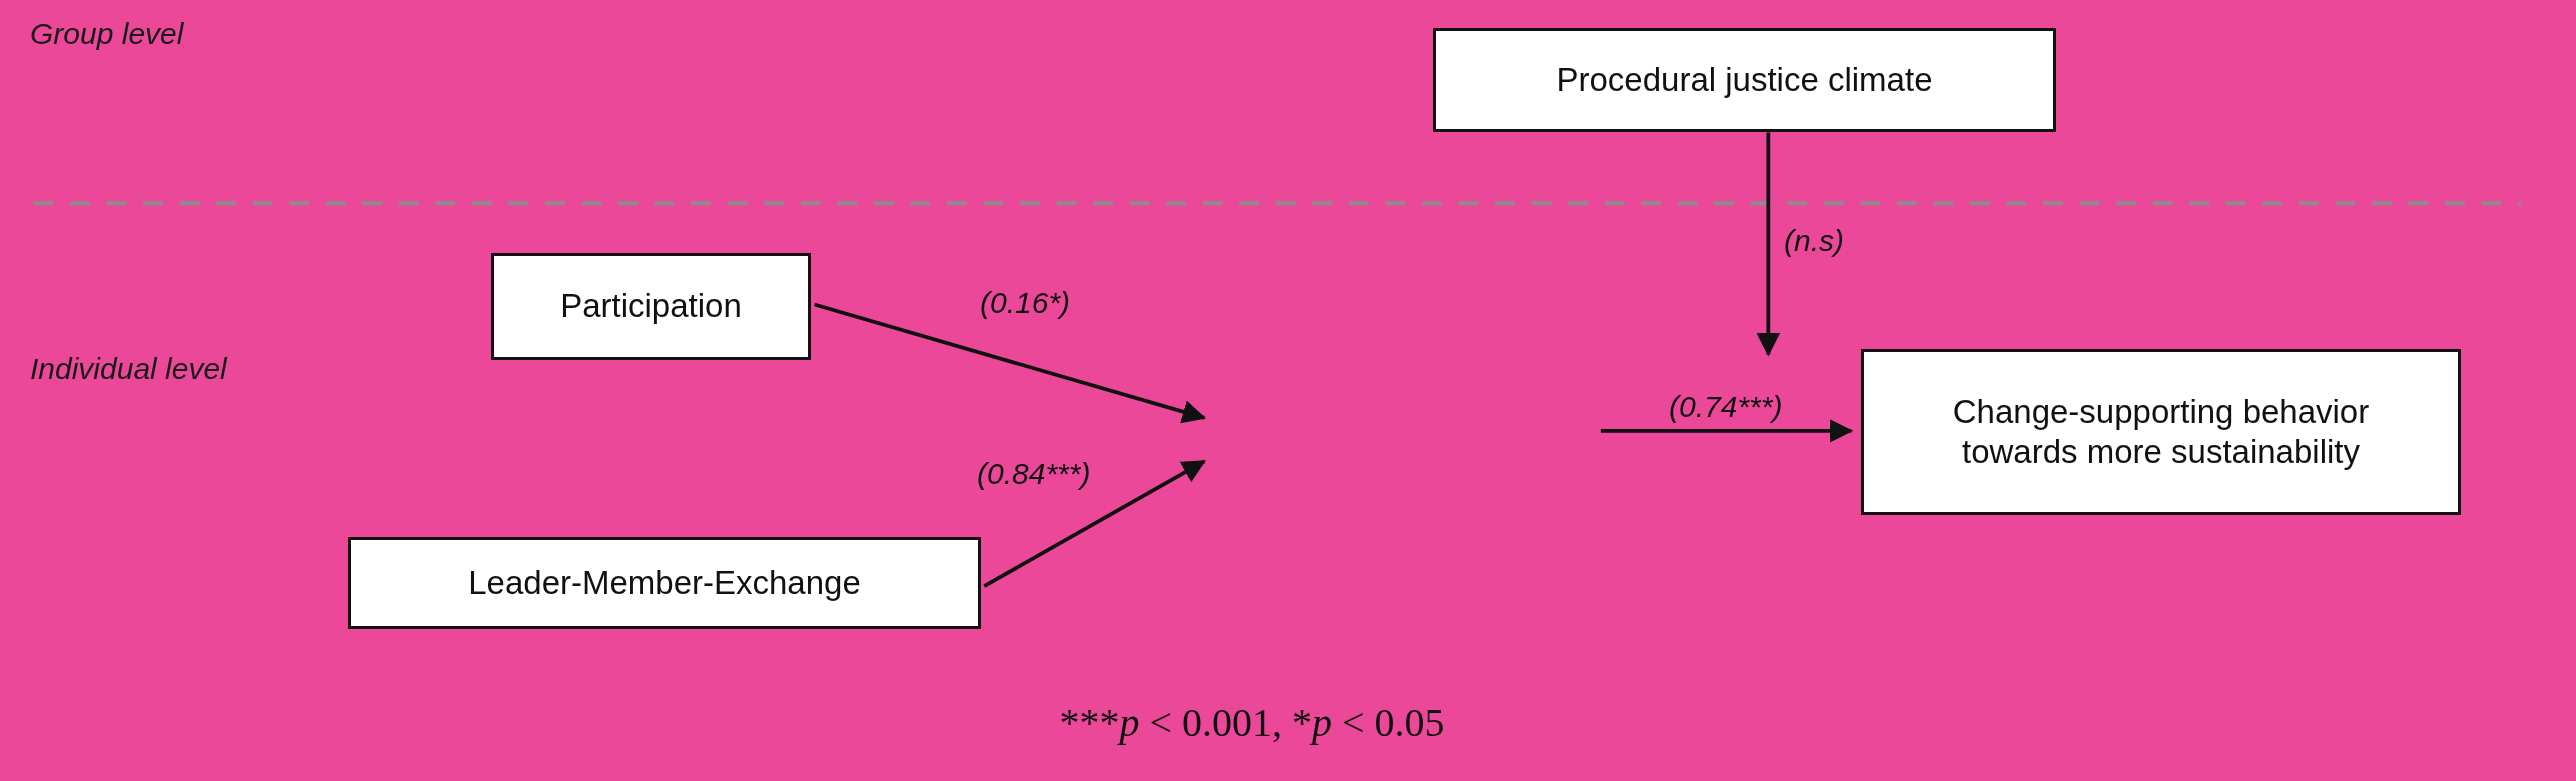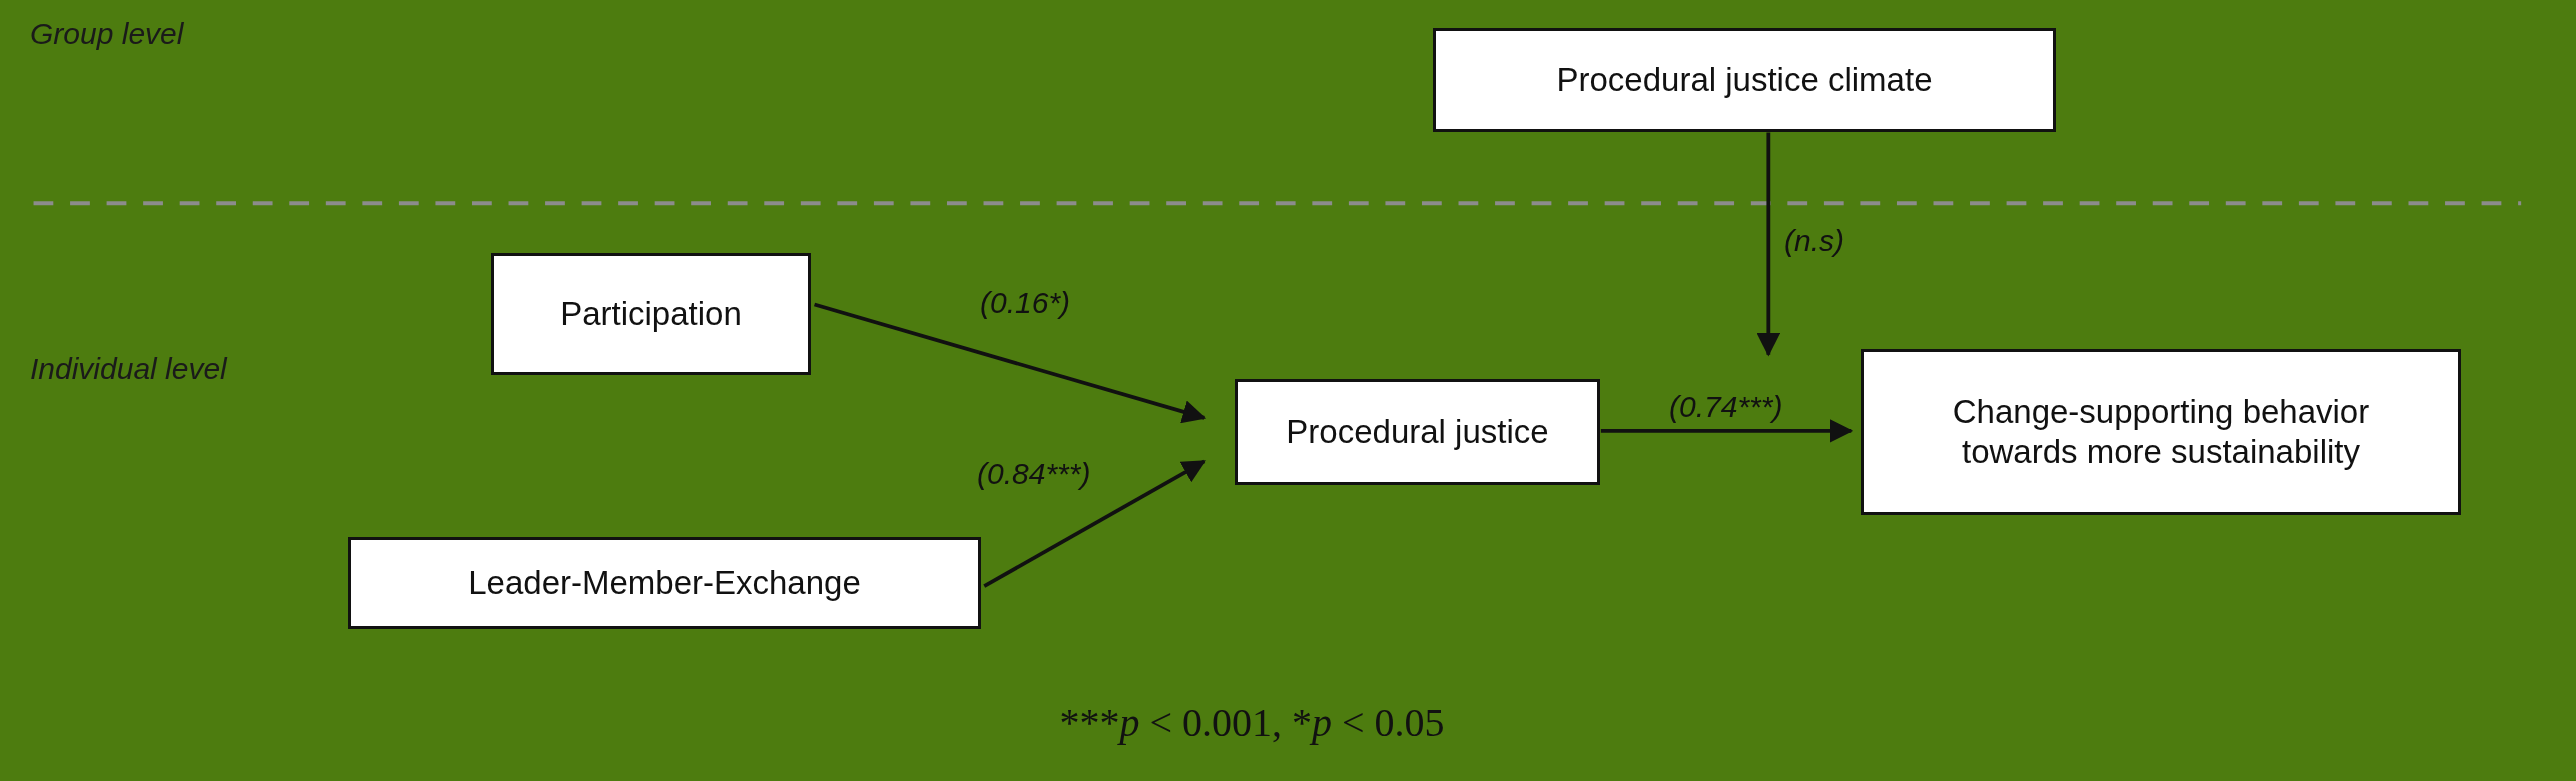--- a/index.html
+++ b/index.html
@@ -5,21 +5,21 @@
 <style>
   html, body {
     margin: 0;
     padding: 0;
     background: #ffffff;
   }
   #stage {
     position: relative;
     width: 2576px;
     height: 781px;
-    background: #4d7c0f;
+    background: #ec4899;
     overflow: hidden;
     font-family: "Liberation Sans", sans-serif;
     color: #111111;
   }
   
   .level-caption {
     position: absolute;
     font-style: italic;
     font-size: 30px;
     line-height: 1.1;
@@ -38,21 +38,21 @@
     display: flex;
     align-items: center;
     justify-content: center;
     text-align: center;
     font-size: 33px;
     line-height: 1.22;
     color: #111111;
     padding: 0 17px;
   }
   #box-pjc  { left: 1433px; top: 28px;  width: 623px;  height: 104px; }
-  #box-part { left: 491px;  top: 253px; width: 320px;  height: 122px; }
+  #box-part { left: 491px;  top: 253px; width: 320px;  height: 107px; }
   #box-lmx  { left: 348px;  top: 537px; width: 633px;  height: 92px; }
   #box-pj   { left: 1235px; top: 379px; width: 365px;  height: 106px; }
   #box-csb  { left: 1861px; top: 349px; width: 600px;  height: 166px; }
 
   
   #edges {
     position: absolute;
     left: 0; top: 0;
     width: 2576px;
     height: 781px;
@@ -118,23 +118,20 @@
   </div>
 
   <div class="node-box" id="box-part">
     <span>Participation</span>
   </div>
 
   <div class="node-box" id="box-lmx">
     <span>Leader-Member-Exchange</span>
   </div>
 
-  <div class="node-box" id="box-pj">
-    <span>Procedural justice</span>
-  </div>
 
   <div class="node-box" id="box-csb">
     <span>
       <span>Change-supporting behavior</span><br>
       <span>towards more sustainability</span>
     </span>
   </div>
 
   <div class="path-label" id="lab-016">(0.16*)</div>
 

